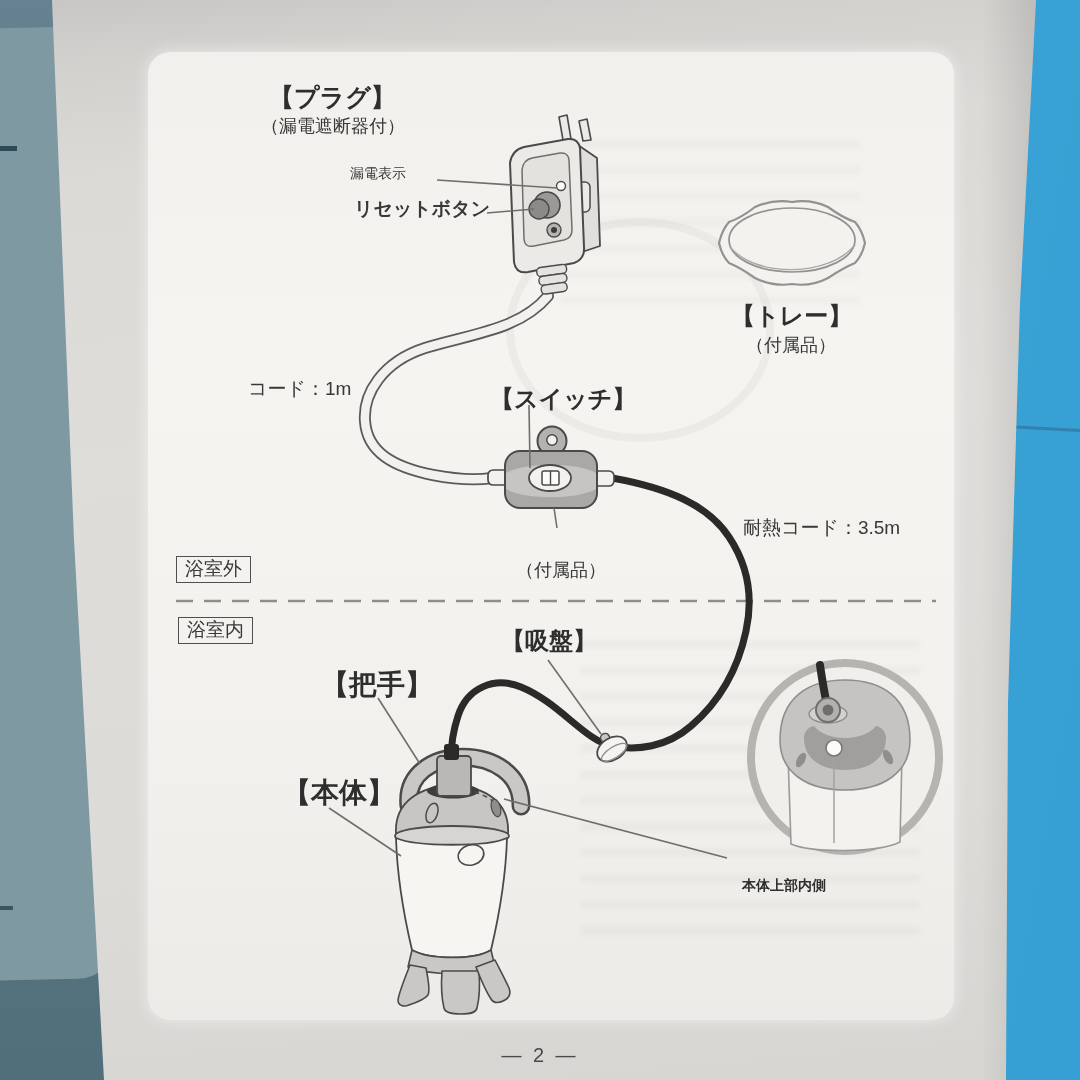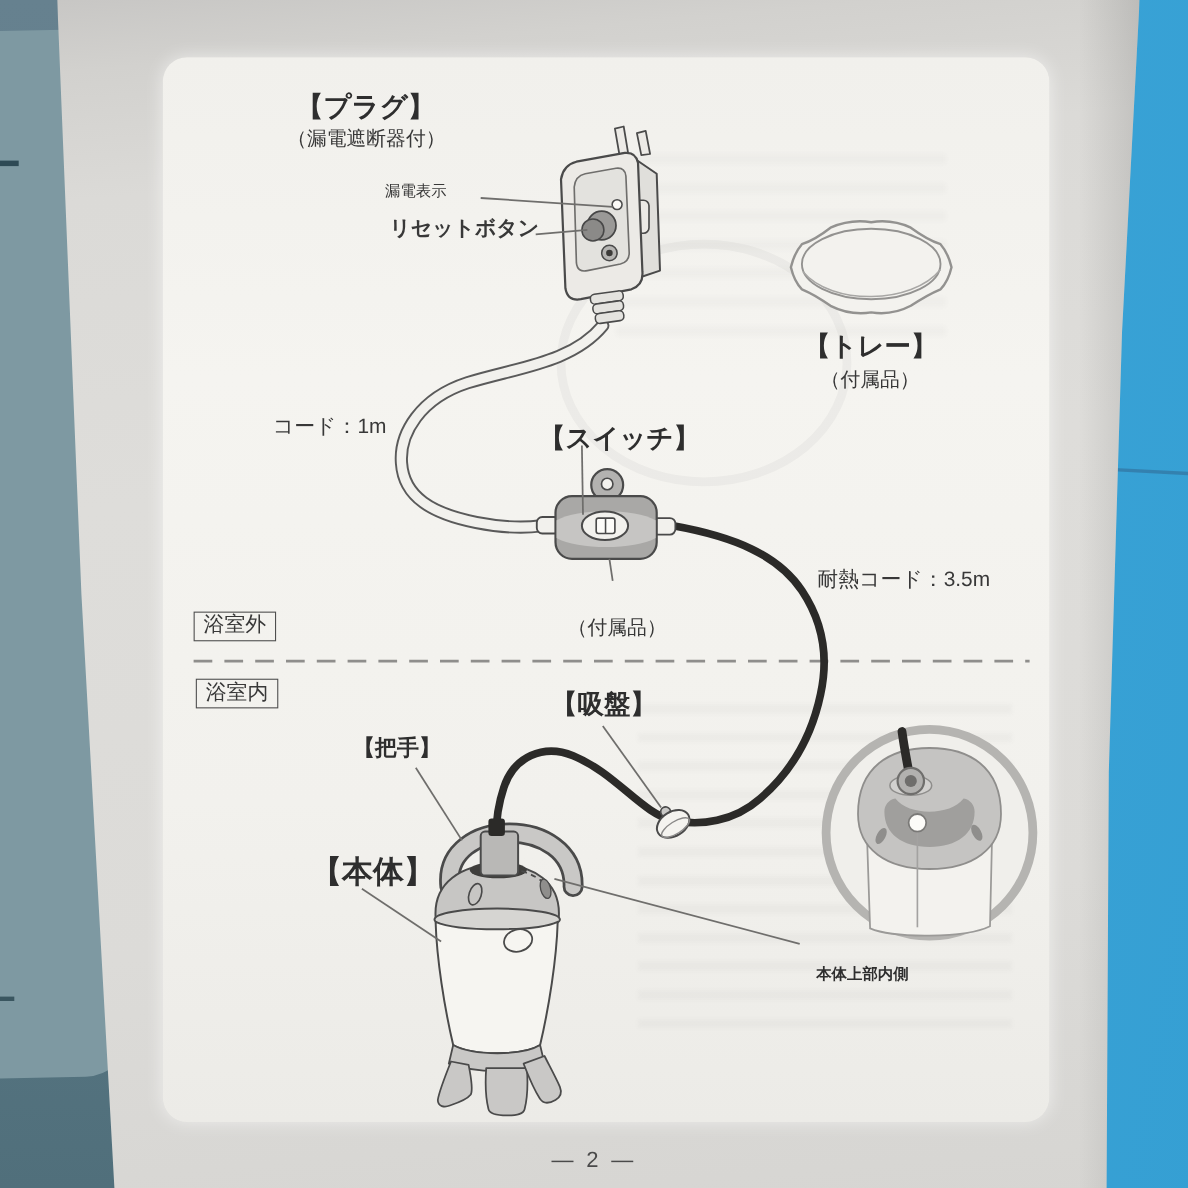--- a/index.html
+++ b/index.html
@@ -175,18 +175,18 @@
   <span class="lbl" style="left:354px;top:198px;font-size:19px;font-weight:bold;">リセットボタン</span>
   <span class="lbl b" style="left:731px;top:302px;font-size:24px;">【トレー】</span>
   <span class="lbl" style="left:746px;top:335px;font-size:18px;">（付属品）</span>
   <span class="lbl" style="left:248px;top:378px;font-size:19px;">コード：1m</span>
   <span class="lbl b" style="left:490px;top:373px;font-size:24px;margin-top:12px;">【スイッチ】</span>
   <span class="lbl" style="left:516px;top:560px;font-size:18px;">（付属品）</span>
   <span class="lbl" style="left:743px;top:517px;font-size:19px;">耐熱コード：3.5m</span>
   <span class="lbl boxed" style="left:176px;top:556px;font-size:19px;">浴室外</span>
   <span class="lbl boxed" style="left:178px;top:617px;font-size:19px;">浴室内</span>
   <span class="lbl b" style="left:501px;top:627px;font-size:24px;">【吸盤】</span>
-  <span class="lbl b" style="left:321px;top:669px;font-size:20px;font-family:Liberation Serif, serif;">【把手】</span>
+  <span class="lbl b" style="left:321px;top:669px;font-size:28px;">【把手】</span>
   <span class="lbl b" style="left:283px;top:777px;font-size:28px;">【本体】</span>
   <span class="lbl b" style="left:742px;top:877px;font-size:14px;">本体上部内側</span>
   <span class="pagenum">— 2 —</span>
 
 </div>
 
 </body></html>

